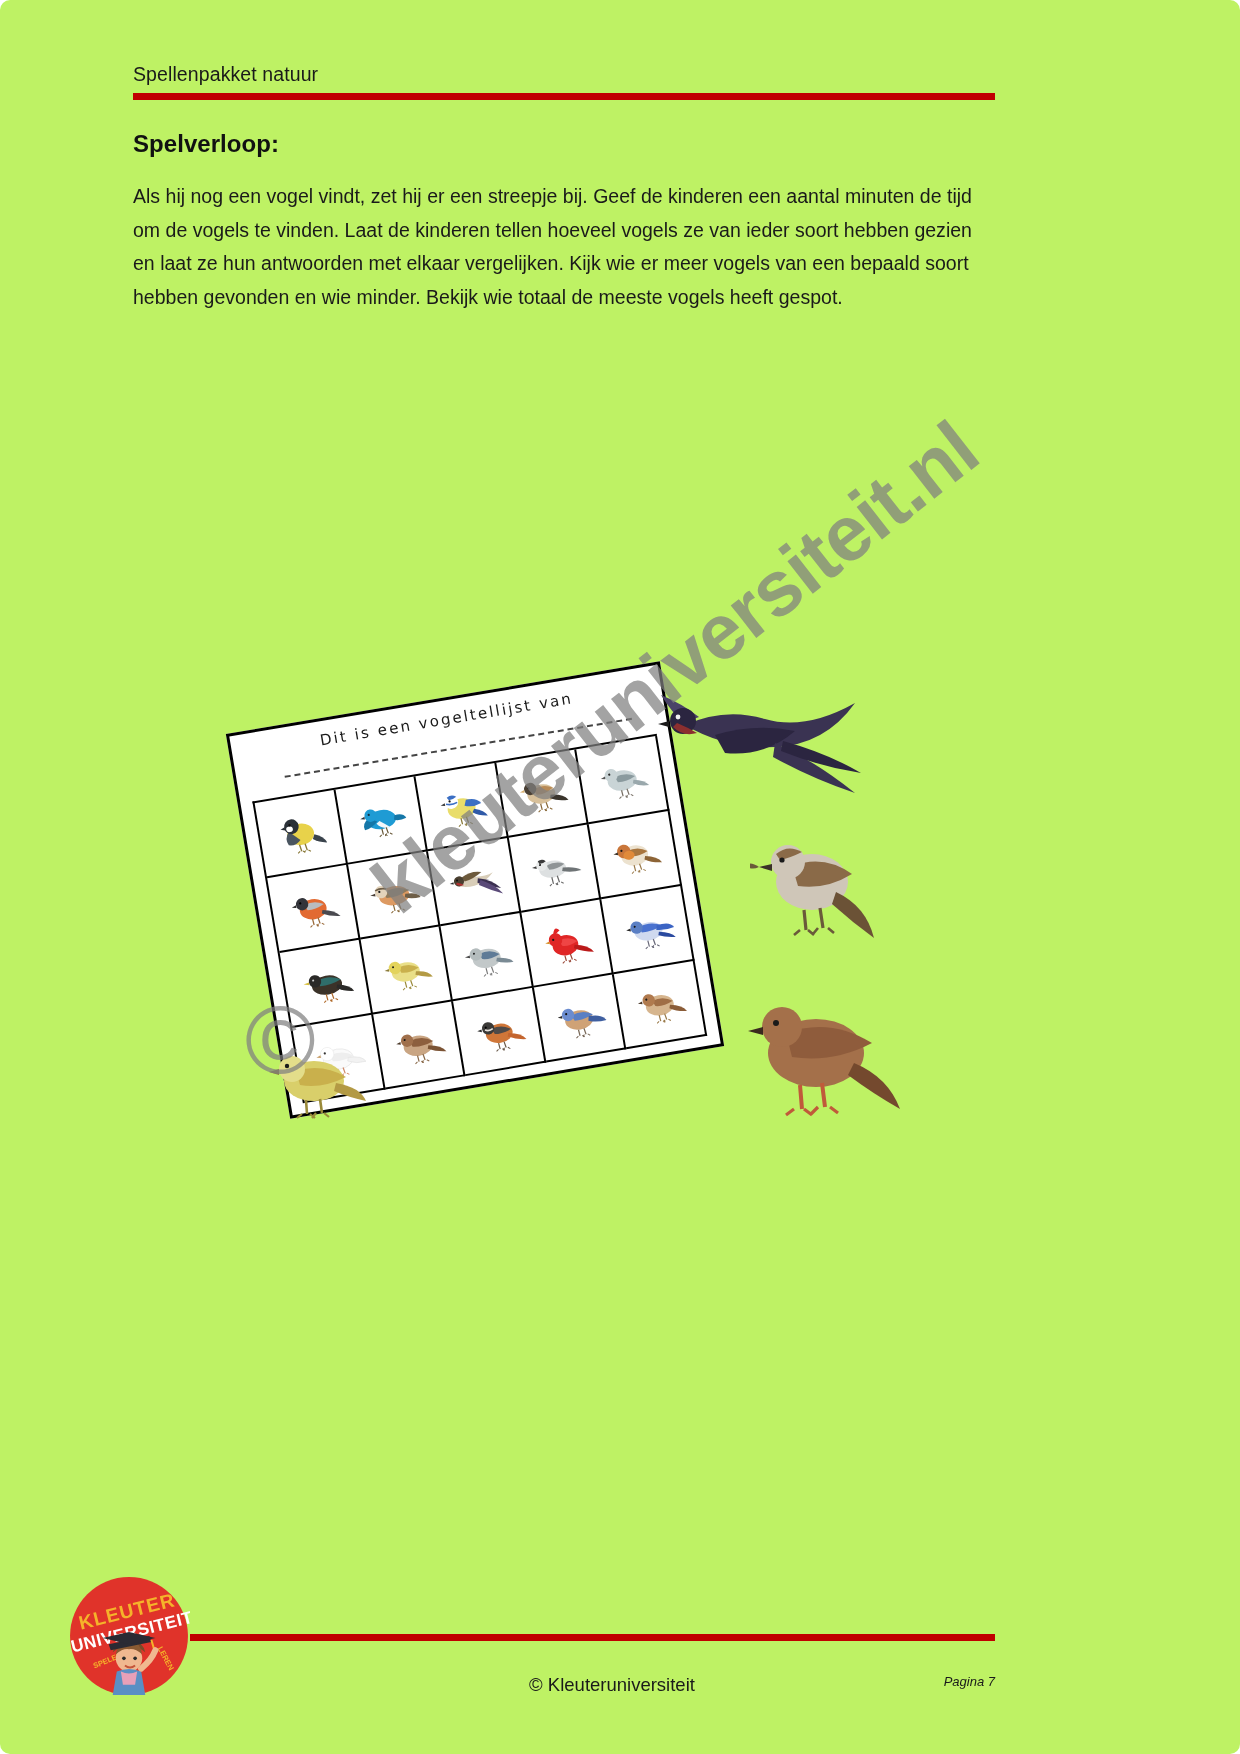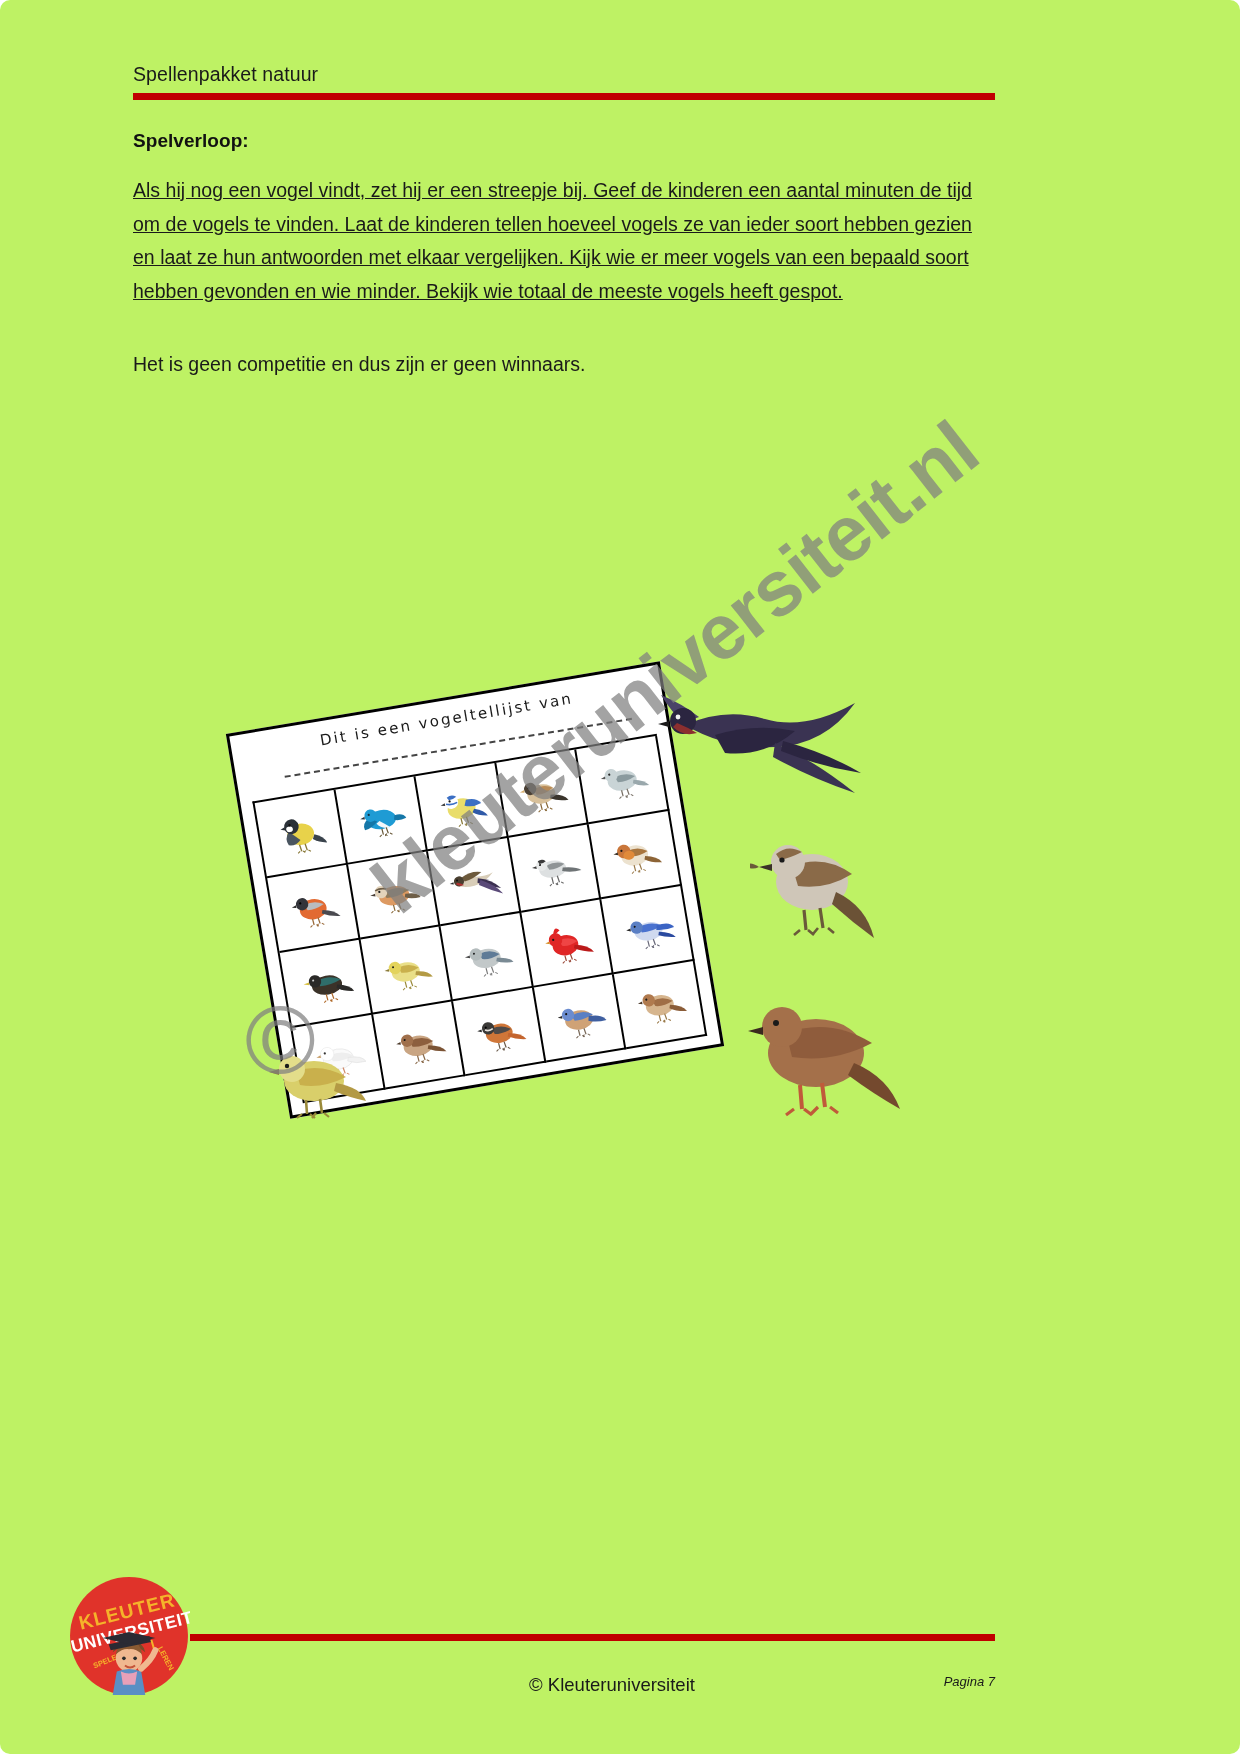--- a/index.html
+++ b/index.html
@@ -41,36 +41,36 @@
   }
 
   
   .content {
     position: absolute;
     left: 133px;
     top: 130px;
     width: 845px;
   }
   .sec-heading {
-    font-size: 19px;
+    font-size: 24px;
     font-weight: bold;
     color: #111111;
     margin: 0 0 6px 0;
     letter-spacing: 0.05px;
   }
   .para {
     font-size: 19.5px;
     line-height: 1.72;
     color: #1a1a1a;
     margin: 0;
     text-align: left;
     letter-spacing: 0.01px;
   }
   .sec-block { margin-bottom: 22px; }
-  .sec-block.gap { margin-bottom: 40px; text-decoration: underline; }
+  .sec-block.gap { margin-bottom: 24px; }
 
   
   .illustration {
     position: absolute;
     left: 150px;
     top: 440px;
     width: 950px;
     height: 720px;
   }
 
@@ -224,21 +224,20 @@
 
     <div class="sec-block">
       <div class="sec-heading">Spelverloop:</div>
     </div>
 
     <div class="sec-block gap">
       <p class="para">Als hij nog een vogel vindt, zet hij er een streepje bij. Geef de kinderen een aantal minuten de tijd om de vogels te vinden. Laat de kinderen tellen hoeveel vogels ze van ieder soort hebben gezien en laat ze hun antwoorden met elkaar vergelijken. Kijk wie er meer vogels van een bepaald soort hebben gevonden en wie minder. Bekijk wie totaal de meeste vogels heeft gespot.</p>
     </div>
 
     <div class="sec-block">
-      <p class="para">Het is geen competitie en dus zijn er geen winnaars.</p>
     </div>
 
   </div>
 
   <div class="illustration">
 
     <div class="card-wrap">
       <div class="card">
         <div class="card-title">Dit is een vogeltellijst van</div>
         <div class="card-line"></div>

